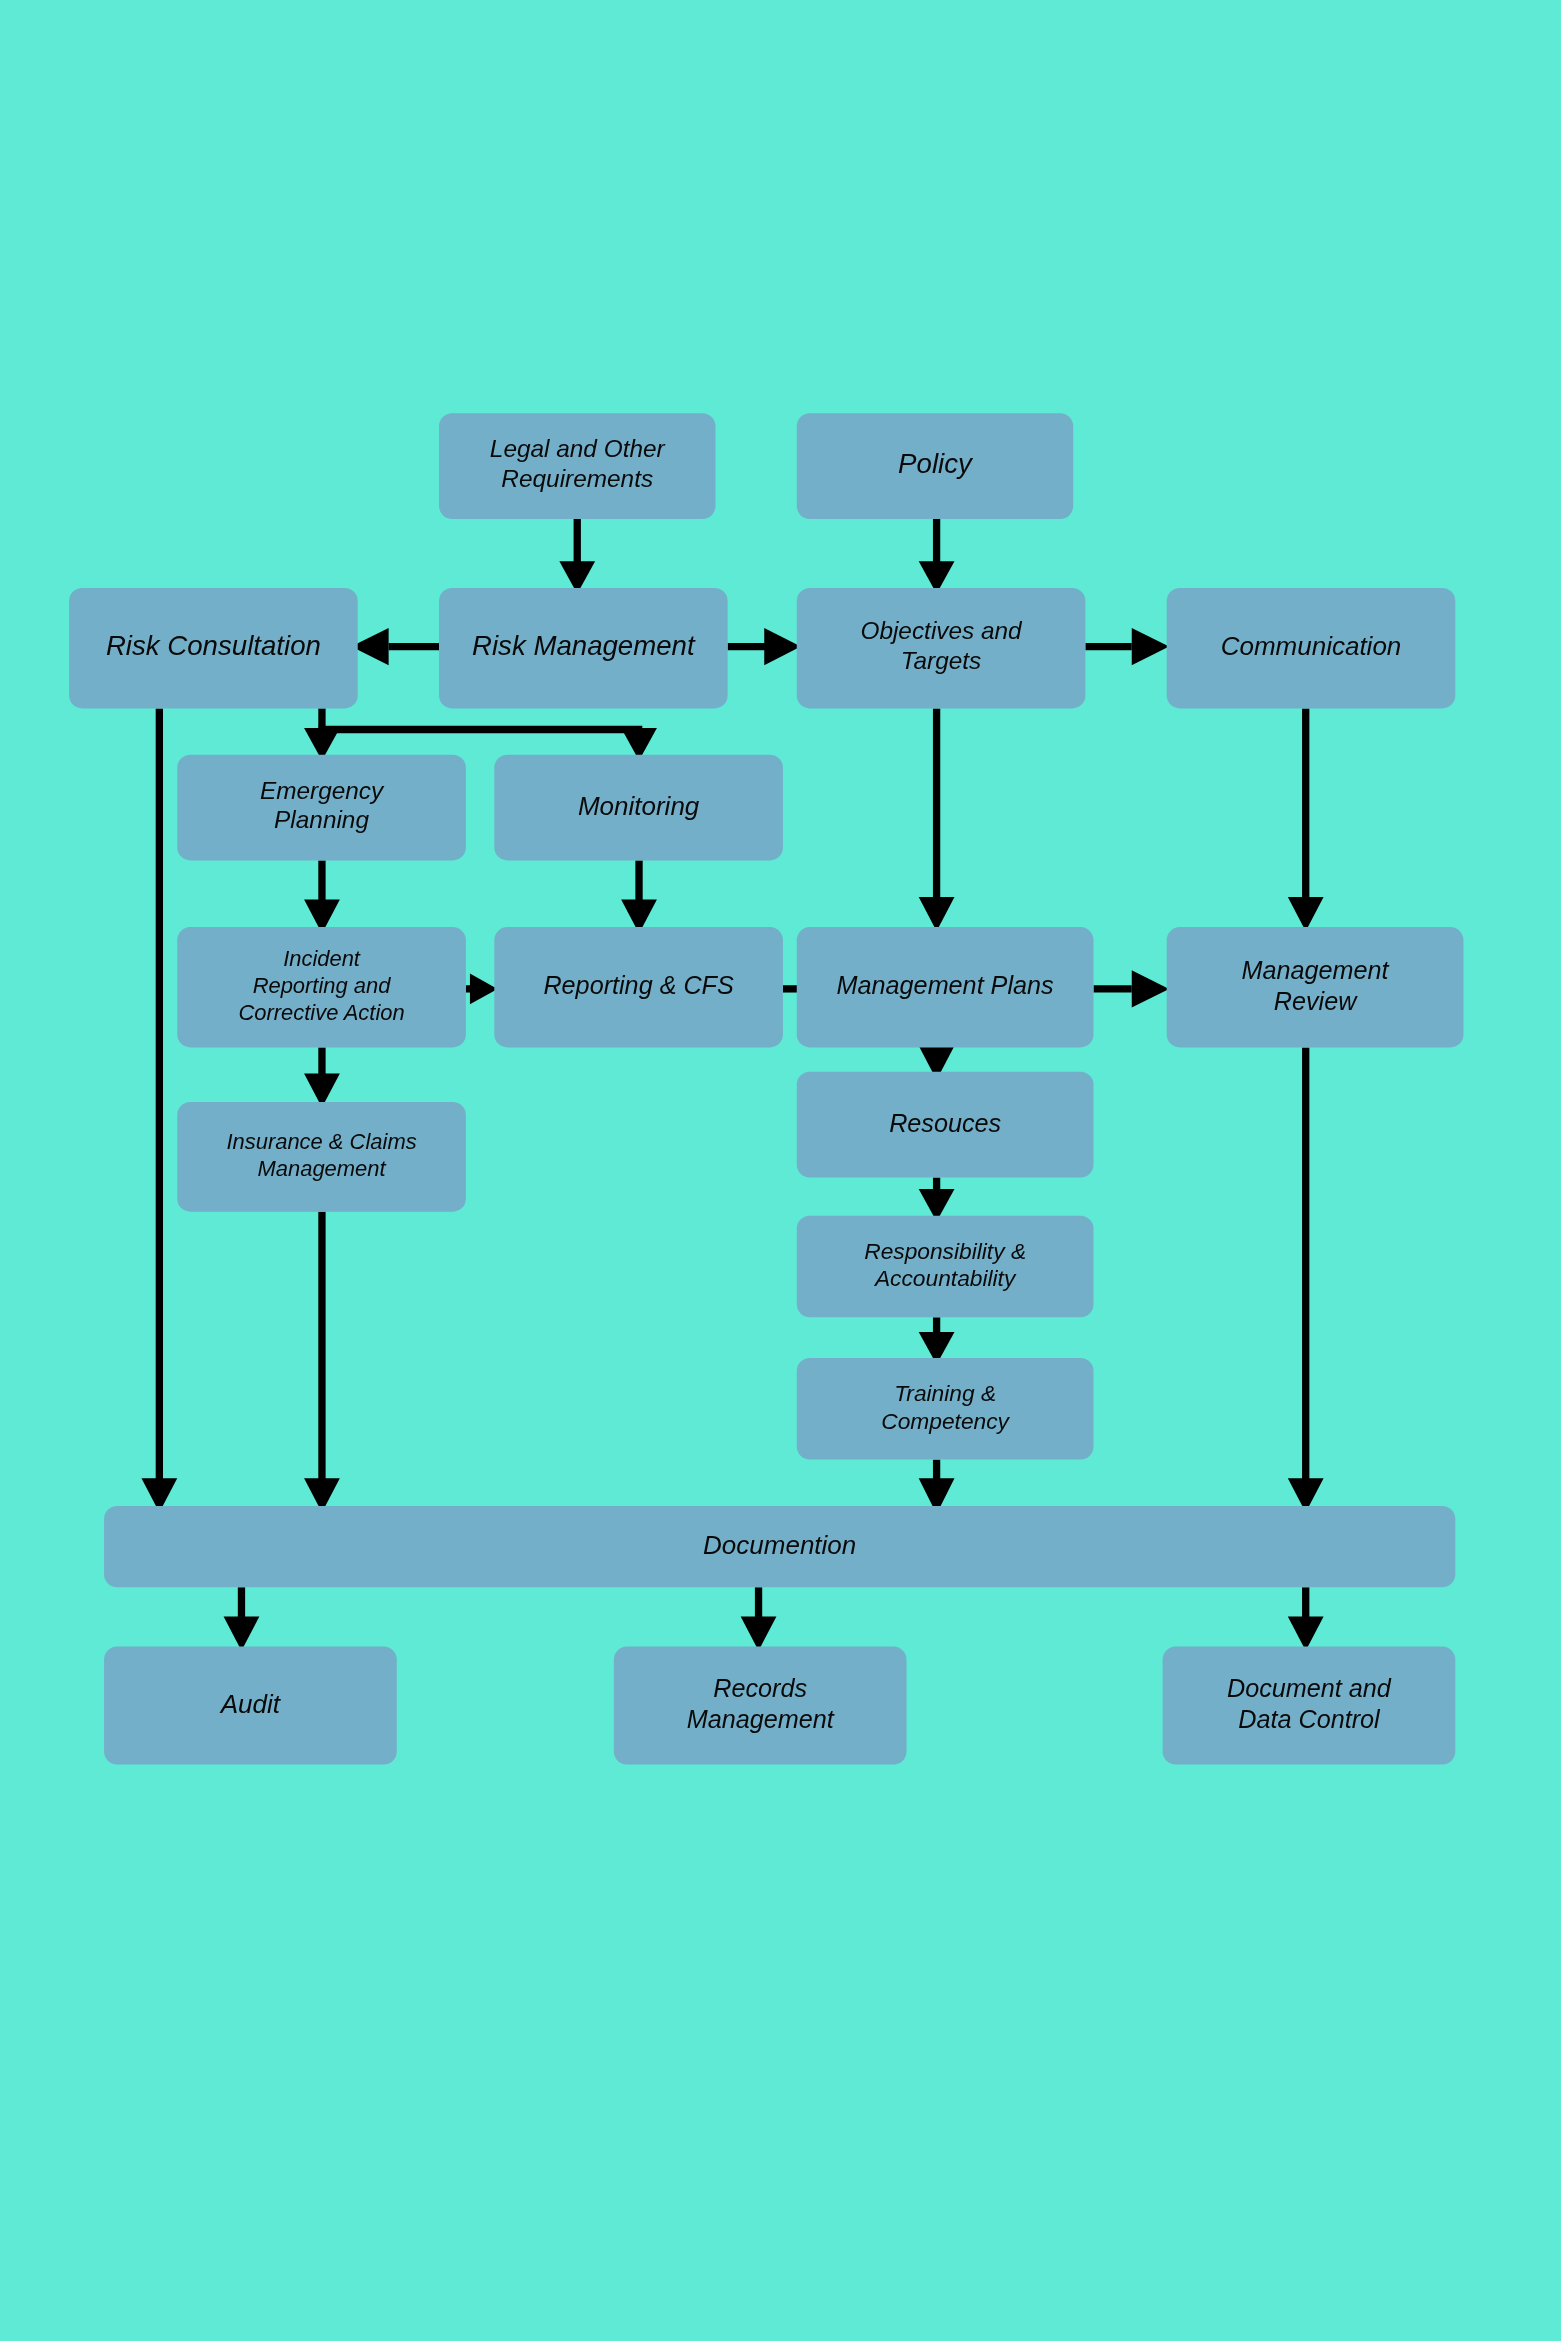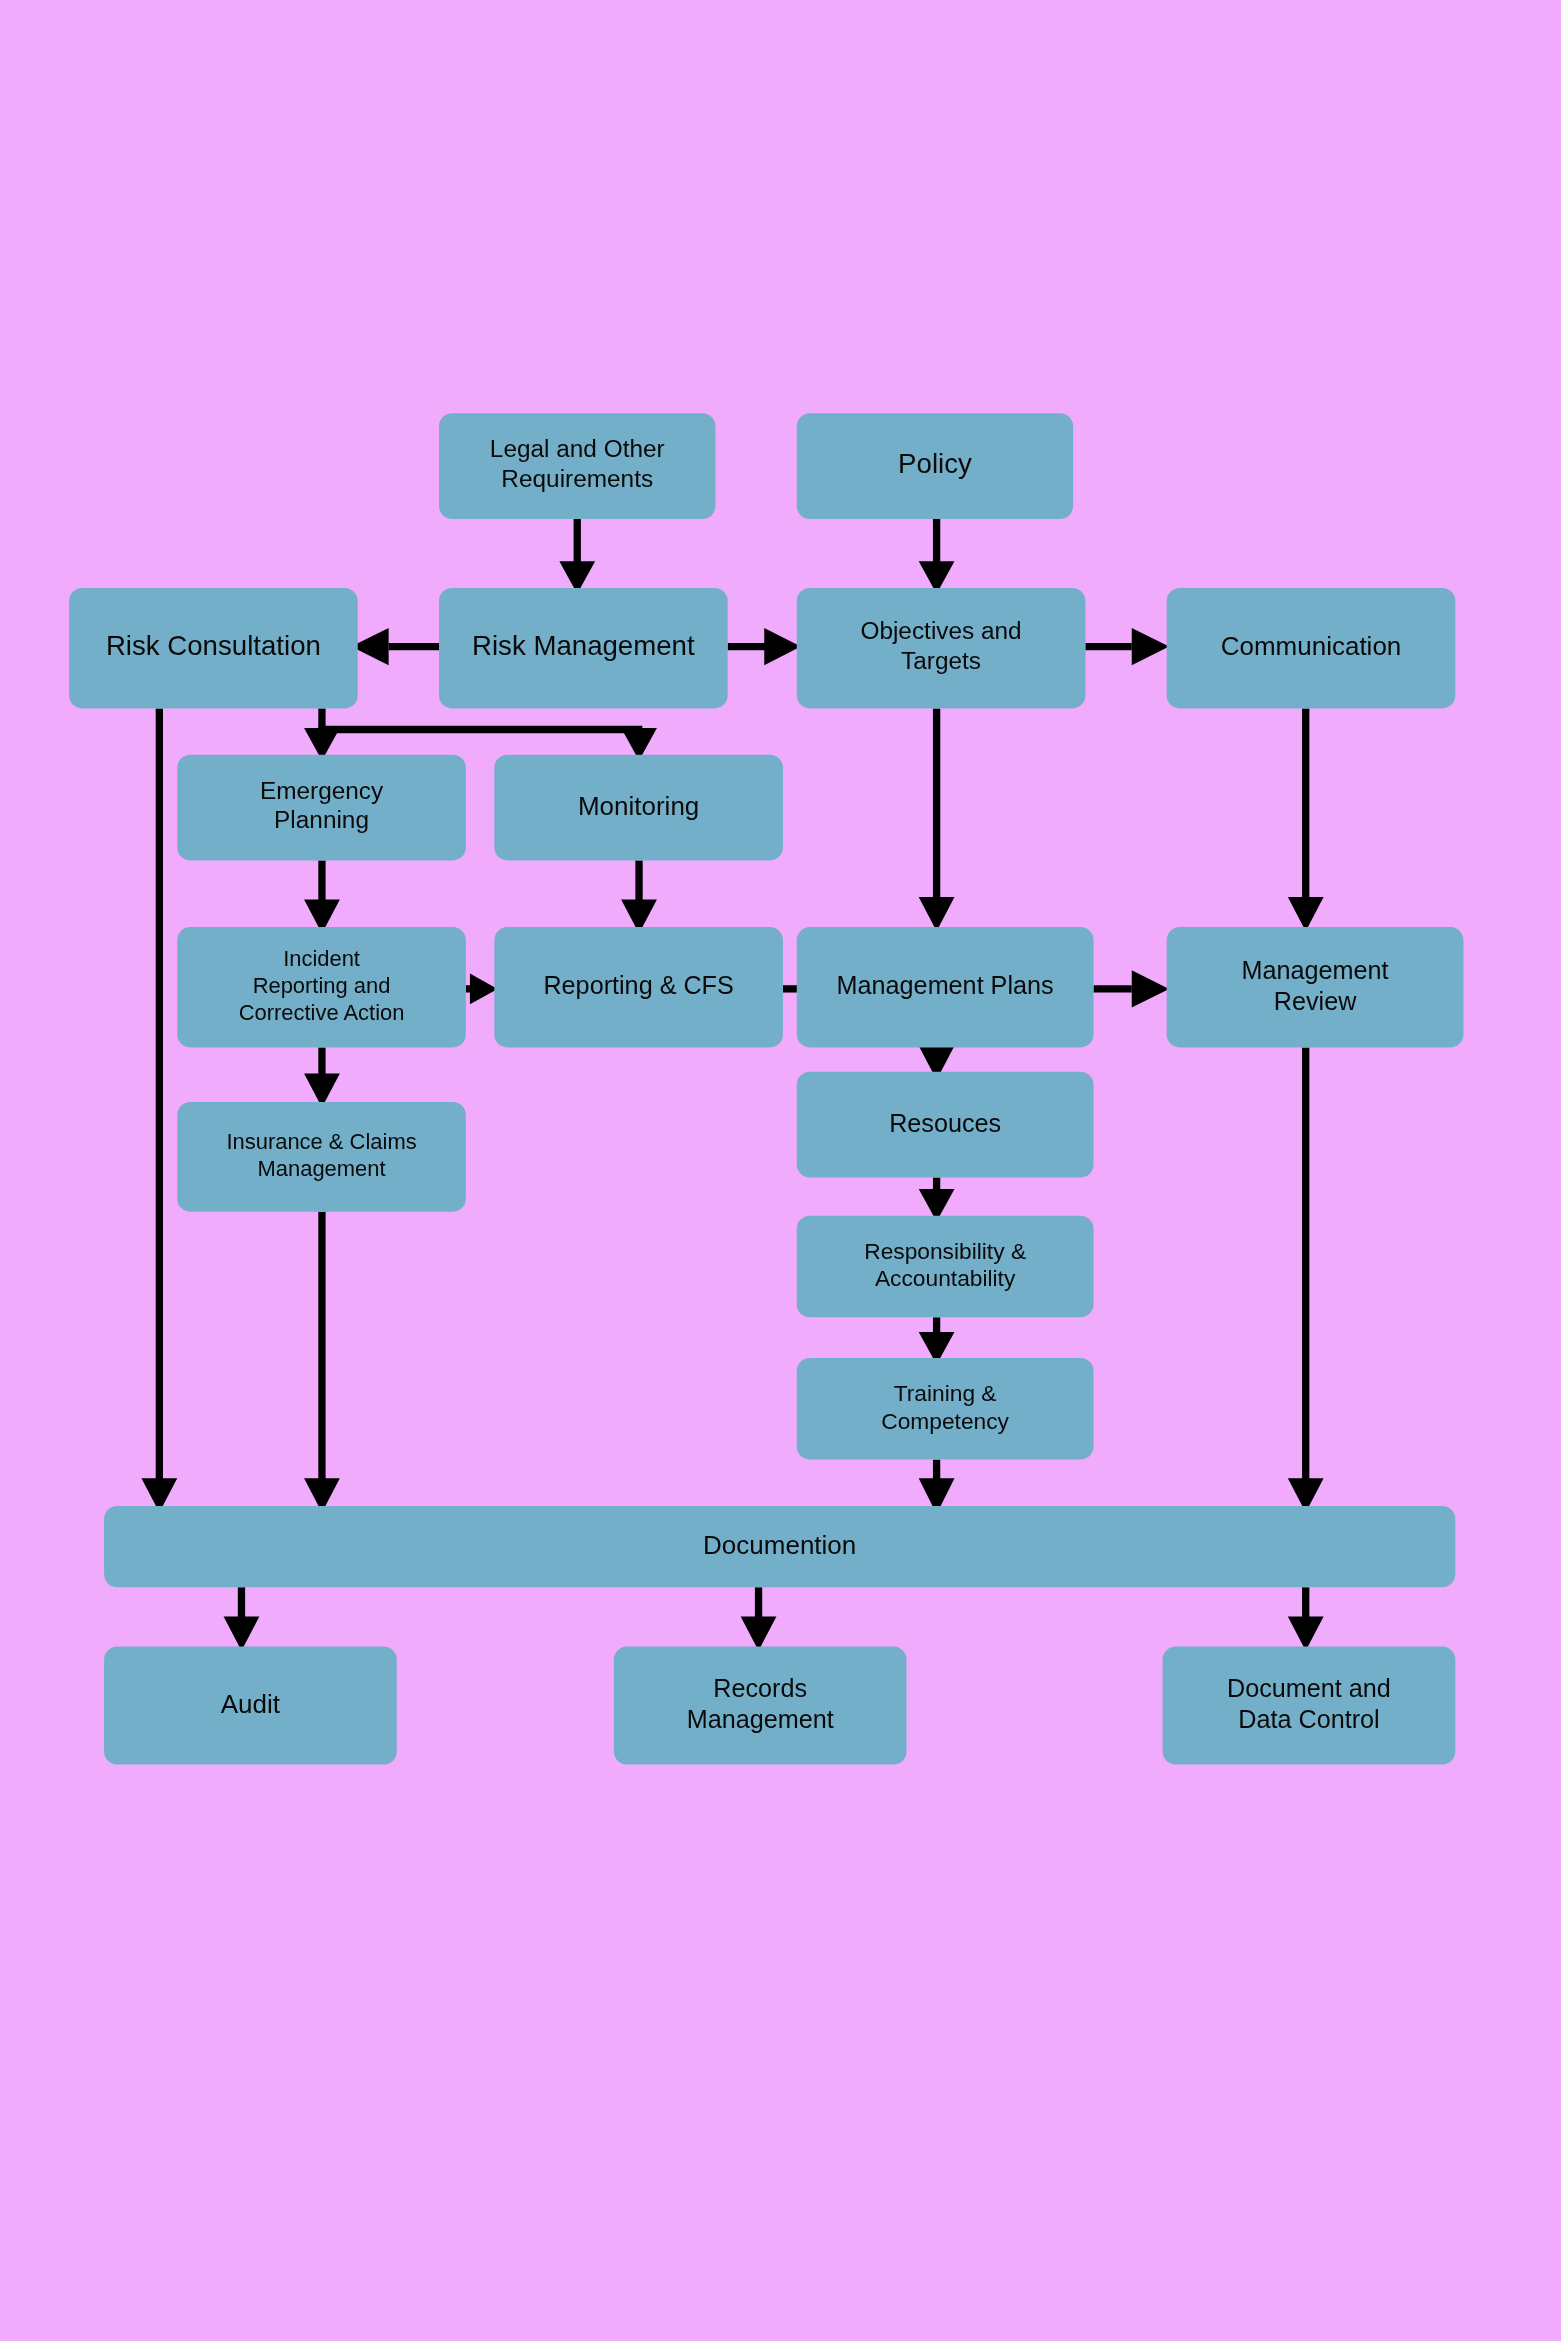--- a/index.html
+++ b/index.html
@@ -10,21 +10,22 @@
   body {
     width: 1561px;
     height: 2342px;
     font-family: "Liberation Sans", sans-serif;
     overflow: hidden;
   }
   #diagram-root {
     position: relative;
     width: 1561px;
     height: 2342px;
-    background: #f0abfc;
+    background: #5eead4;
+    font-style: italic;
   }
   svg#flow-svg {
     position: absolute;
     top: 0;
     left: 0;
     width: 1561px;
     height: 2342px;
     display: block;
   }
   .node-rect {

